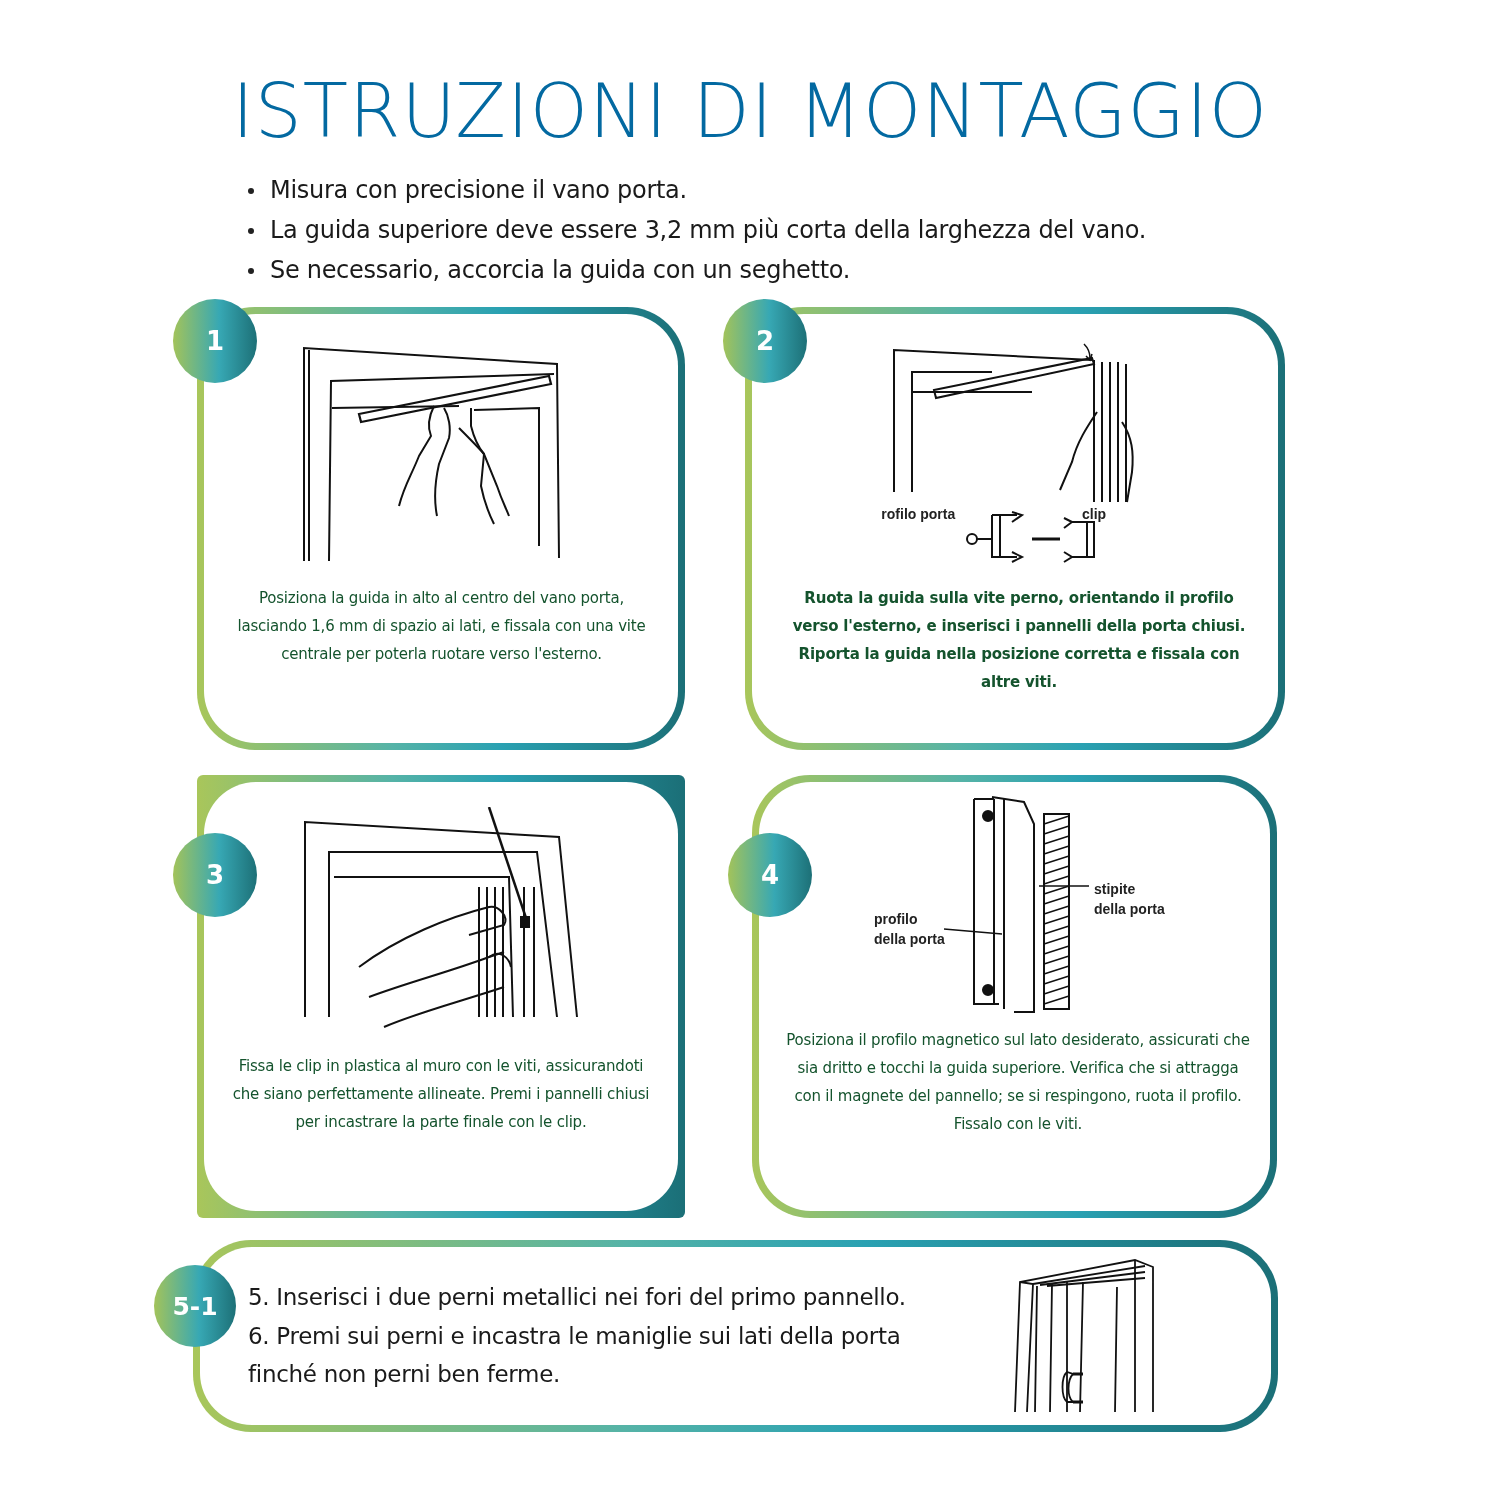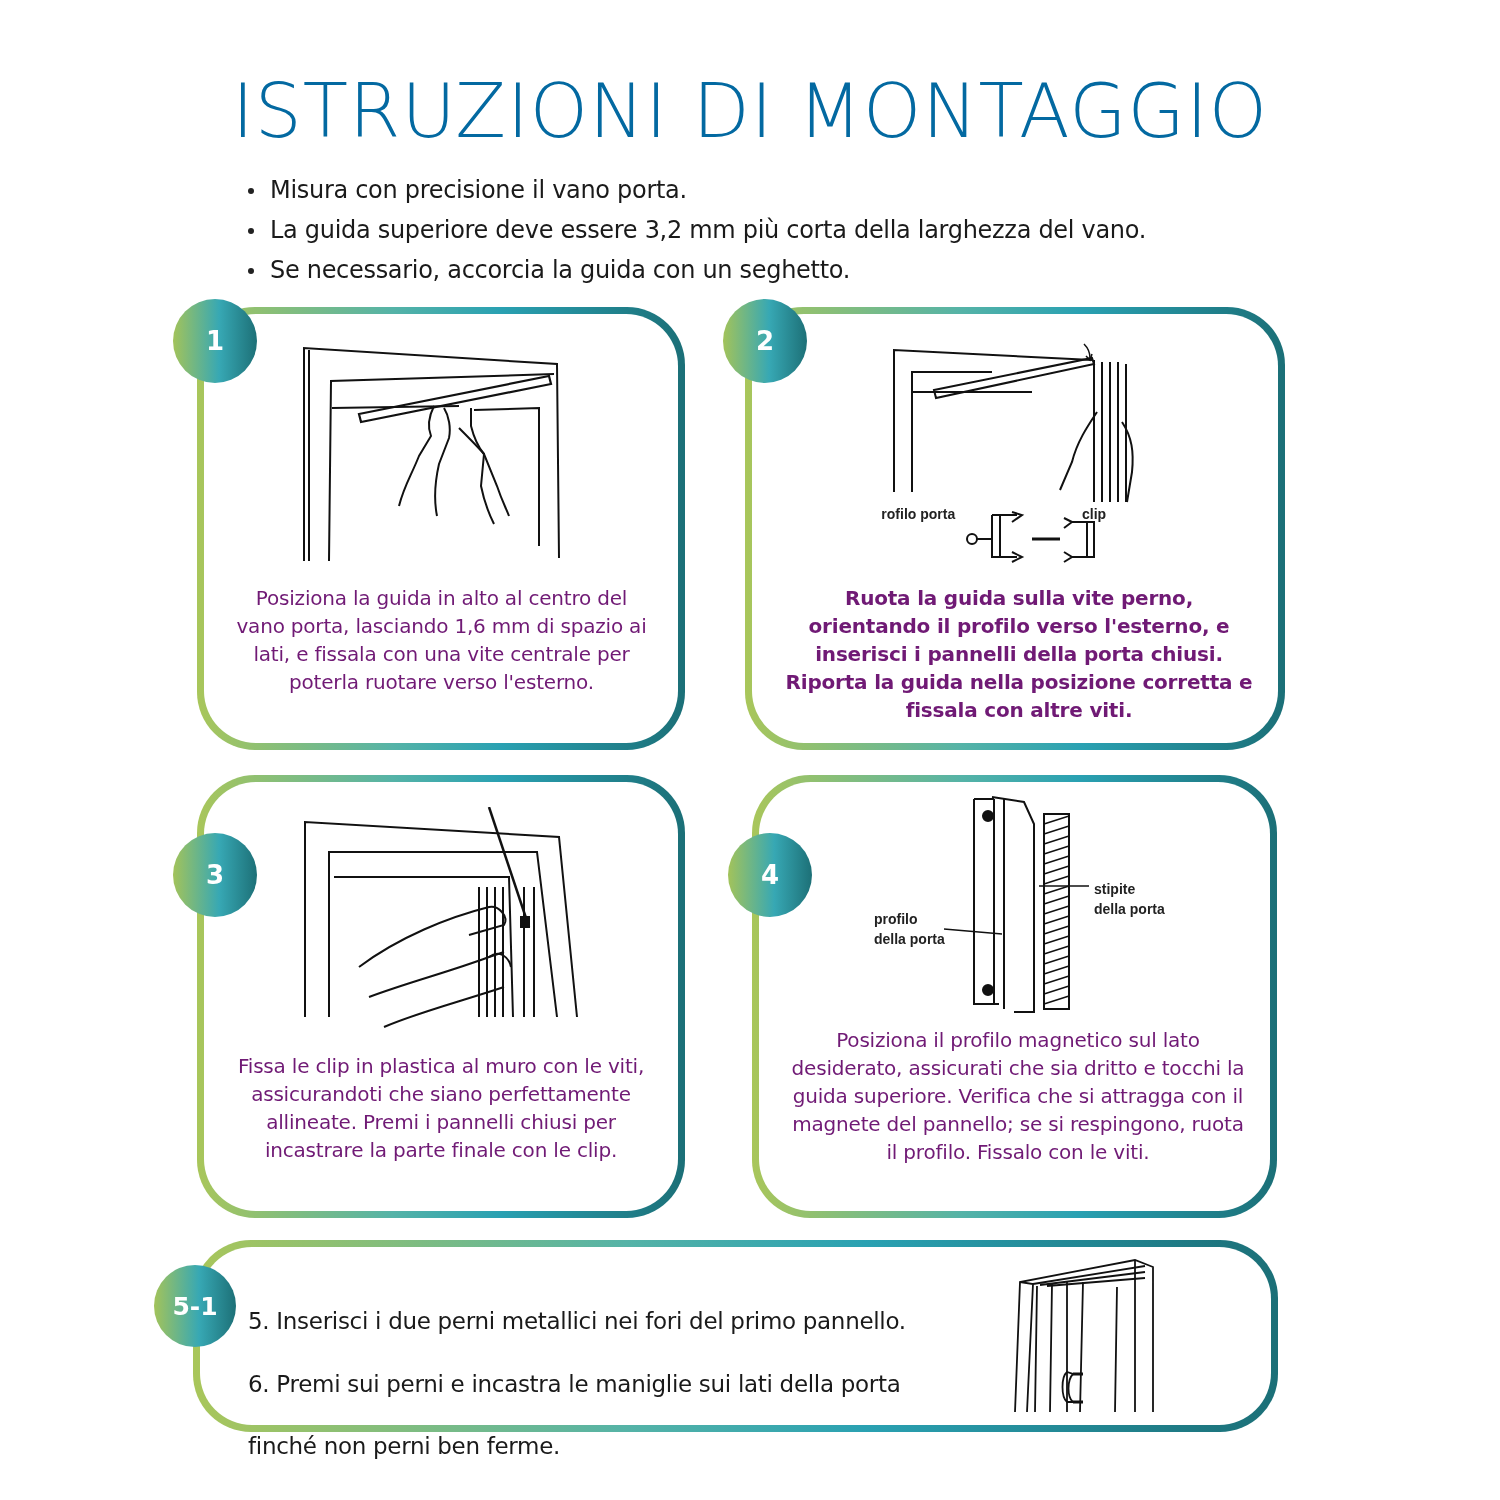--- a/index.html
+++ b/index.html
@@ -5,27 +5,27 @@
   html, body { margin:0; padding:0; background:#ffffff; }
   body { width:1500px; height:1500px; position:relative; overflow:hidden; font-family:"DejaVu Sans", sans-serif; color:#111; }
   .title { position:absolute; left:0; top:68px; width:1500px; text-align:center; font-family:"DejaVu Sans", sans-serif; font-weight:300; font-size:74px; letter-spacing:1px; color:#0369a1; margin:0; }
   .intro { position:absolute; left:245px; top:170px; margin:0; padding:0; list-style:none; }
   .intro li { position:relative; padding-left:25px; font-size:24px; line-height:40px; color:#1a1a1a; letter-spacing:-0.3px; }
   .intro li::before { content:""; position:absolute; left:3px; top:18px; width:6px; height:6px; background:#222; border-radius:50%; }
 
   .card { position:absolute; border-radius:58px; padding:7px; background:linear-gradient(90deg,#a9c65a 0%,#55b3a7 40%,#2aa1b2 62%,#1b6f77 100%); box-sizing:border-box; }
   .card-inner { width:100%; height:100%; background:#fff; border-radius:52px; position:relative; overflow:hidden; }
   .badge { position:absolute; width:84px; height:84px; border-radius:50%; background:linear-gradient(90deg,#a3c35a 0%,#37a8b4 55%,#1d7077 100%); display:flex; align-items:center; justify-content:center; color:#fff; font-weight:bold; font-size:26px; font-family:"DejaVu Sans", sans-serif; }
-  .desc { position:absolute; text-align:center; font-size:20px; line-height:28px; color:#701a75; letter-spacing:-0.2px; }
+  .desc { position:absolute; text-align:center; font-size:15px; line-height:28px; color:#14532d; letter-spacing:-0.2px; }
   .ill { position:absolute; }
   .ill svg { display:block; }
   .lbl { font-family:"Liberation Sans", sans-serif; font-weight:bold; font-size:14px; fill:#222; }
 
   .steps56 { position:absolute; left:248px; top:1278px; font-size:23px; line-height:38.5px; color:#1a1a1a; letter-spacing:-0.3px; }
-  .steps56 div { white-space:nowrap;margin-top:24px; }
+  .steps56 div { white-space:nowrap; }
 </style>
 </head>
 <body>
 
 <h1 class="title">ISTRUZIONI DI MONTAGGIO</h1>
 
 <ul class="intro">
   <li>Misura con precisione il vano porta.</li>
   <li>La guida superiore deve essere 3,2 mm più corta della larghezza del vano.</li>
   <li>Se necessario, accorcia la guida con un seghetto.</li>
@@ -74,21 +74,21 @@
         <path d="M190 190 L212 190 L212 225 L190 225 M205 190 L205 225"></path>
         <path d="M182 186 L190 190 L182 196 M182 220 L190 225 L182 230"></path>
         <path d="M150 207 L178 207" stroke-width="3"></path>
       </svg>
     </div>
     <div class="desc" style="left:32px; top:270px; width:470px;font-weight:bold;">Ruota la guida sulla vite perno, orientando il profilo verso l'esterno, e inserisci i pannelli della porta chiusi. Riporta la guida nella posizione corretta e fissala con altre viti.</div>
   </div>
 </div>
 <div class="badge" style="left:723px; top:299px;">2</div>
 
-<div class="card" style="left:197px; top:775px; width:488px; height:443px;">
+<div class="card" style="left:197px; top:775px; width:488px; height:443px;border-radius:6px;">
   <div class="card-inner">
     <div class="ill" style="left:95px; top:25px;">
       <svg width="290" height="230" viewBox="0 0 290 230" fill="none" stroke="#111" stroke-width="2">
         <path d="M6 210 L6 15 L260 30 L278 210"></path>
         <path d="M30 210 L30 45 L238 45 L258 210"></path>
         <path d="M35 70 L210 70 L214 210"></path>
         <path d="M180 80 L180 210 M188 80 L188 210 M196 80 L196 210 M204 80 L204 210"></path>
         <path d="M225 80 L225 210 M235 80 L235 210"></path>
         <path d="M190 0 L230 120" stroke-width="2.5"></path>
         <rect x="222" y="110" width="8" height="10" fill="#111"></rect>

